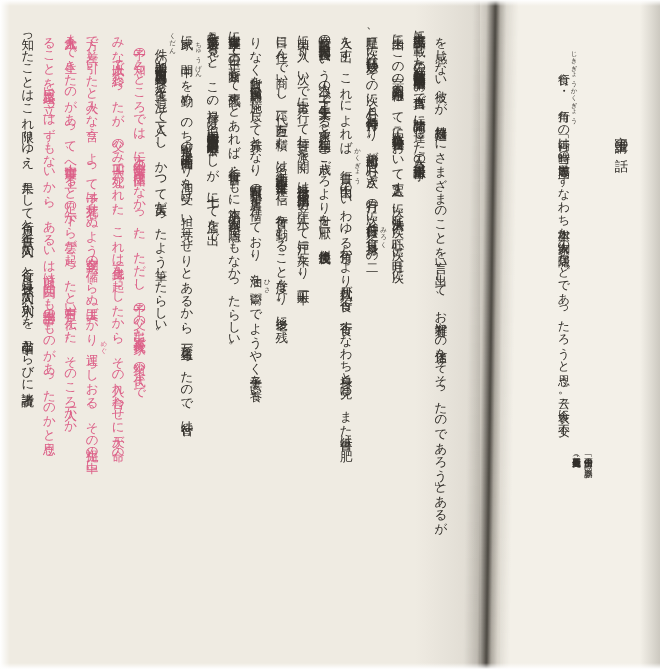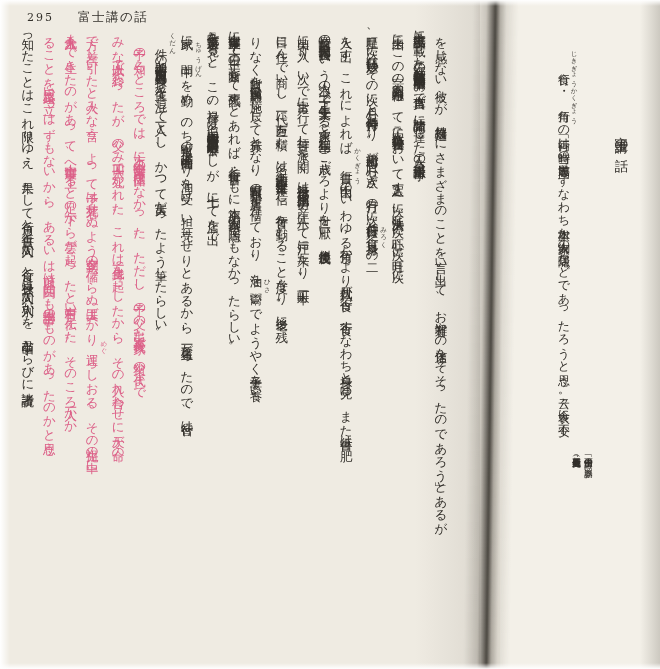--- a/index.html
+++ b/index.html
@@ -99,24 +99,20 @@
 <div class="scan">
 
   <div class="right-page-surface"></div>
   <div class="pre-gutter-shade"></div>
   <div class="gutter-shadow"></div>
   <div class="page-edge-right"></div>
   <div class="edge-top"></div>
   <div class="edge-bottom"></div>
   <div class="edge-left"></div>
 
-  <div class="page-header">
-    <span class="page-number">295</span>
-    <span class="running-title">富士講の話</span>
-  </div>
 
   <div class="main-text">
       <p class="">を感じない彼らが、退屈紛れにさまざまのことを言い出して、お有難やの迷信をそそったのであろう」とあるが、</p>
       <p class="">『甲子夜話』六七に載せた福井行智（『夜話』の筆者松浦静山侯出入りの真言僧で、梵蘭諸語に達した人）の小冊『富士講起原</p>
       <p class="">由来』にこの宗の祖師系図あって、元祖書行藤仏（『人穴において入定す』）、次に大法浜旺、次に旺心、次に月旺、次に</p>
       <p class="">星旺、次に妙法日旺仏、その次に月心と月行僊忡あり。村山光清が月心に次ぎ、月行の次に日行藤仲と食行<ruby>身禄<rt>みろく</rt></ruby>の二</p>
       <p class="">人を出す。これによれば<ruby>書行<rt>かくぎょう</rt></ruby>（中山氏のいわゆる角行か）より八代目が食行で、食行すなわち身禄と見ゆ。また書行は肥</p>
       <p class="">前長崎の長谷川民部大輔という浪人の子で天文十一年生まる（家康と同年生れ）。八歳ごろより世を厭い、長成後奥州</p>
       <p class="">某山に入り、次いで富士に行って苦行し一派を開く。食行身禄は伊勢国川上の産、十八にて江戸に来たり、本町二丁</p>
       <p class="">目に住んで商いし、一代に巨万を積む。名は富山清兵衛、年来富士行を信じ、苦行を勤むること度々なり。老後に残</p>

